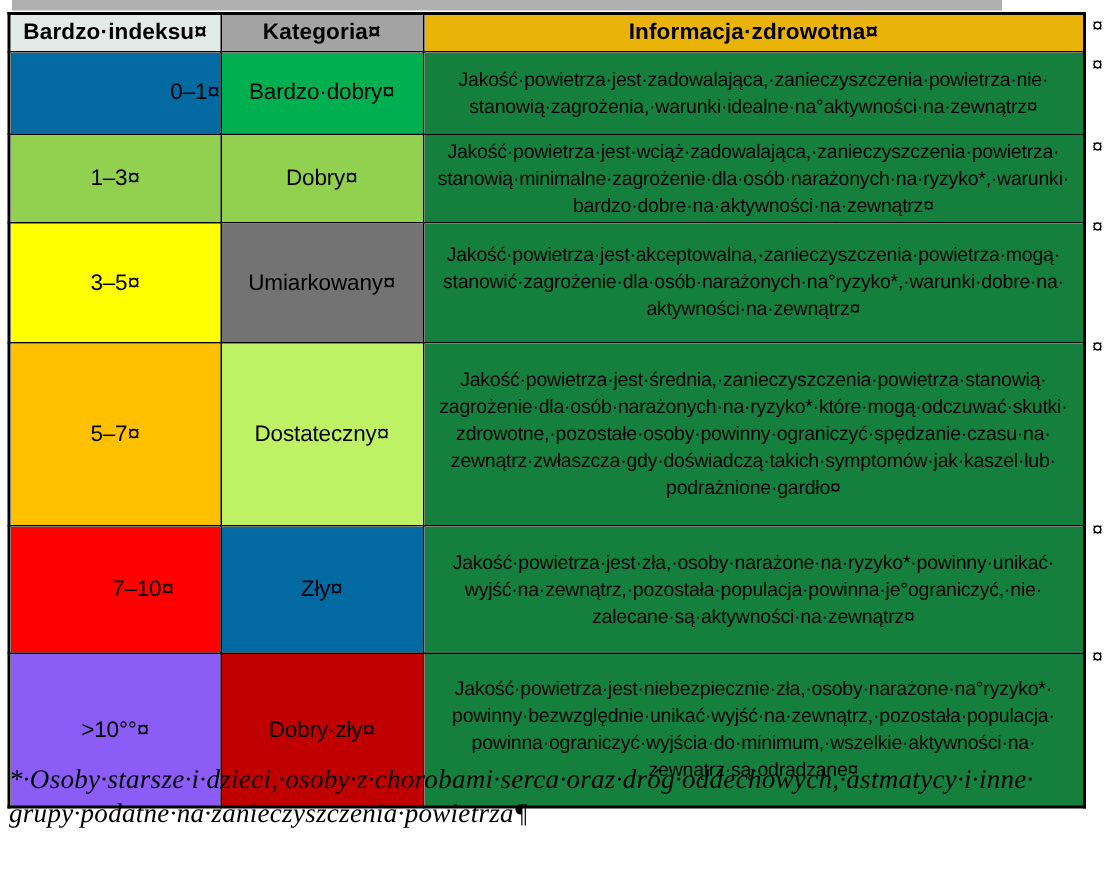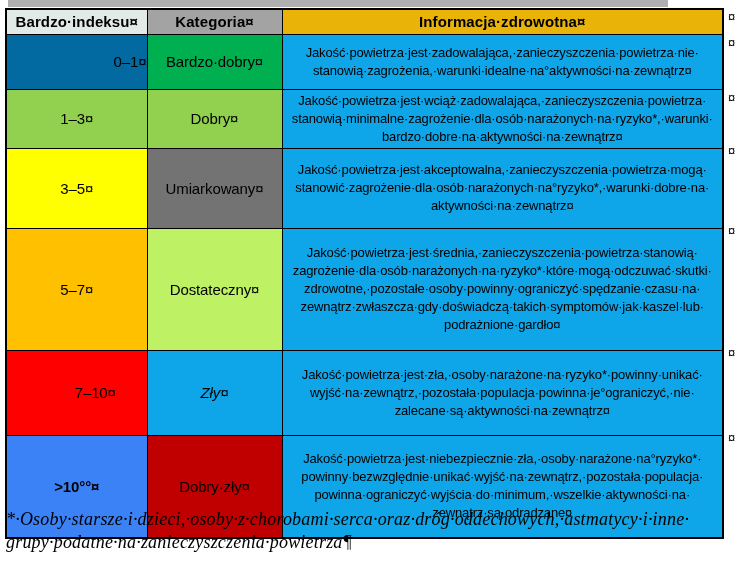--- a/index.html
+++ b/index.html
@@ -29,21 +29,21 @@
   th, td {
     border: 1.5px solid #000;
     vertical-align: middle;
     text-align: center;
     padding: 0;
     overflow: hidden;
   }
   tr.hrow { height: 25px; }
   th { font-size: 15px; font-weight: bold; letter-spacing: 0.1px; }
   td.scale, td.cat { font-size: 15px; letter-spacing: -0.1px; }
-  td.info { background: #0ea5e9; padding: 2px 8px; }
+  td.info { background: #15803d; padding: 2px 8px; }
   .infotext {
     font-size: 13px;
     line-height: 18px;
     letter-spacing: -0.15px;
     text-align: center;
   }
   tr.r0 { height: 55px; }
   tr.r1 { height: 53px; }
   tr.r2 { height: 80px; }
   tr.r3 { height: 122px; }
@@ -115,27 +115,27 @@
     </tr>
     <tr class="r3">
       <td class="scale" style="background: rgb(255, 192, 0);">5–7¤</td>
       <td class="cat" style="background: #bef264;">Dostateczny¤</td>
       <td class="info">
           <div class="infotext">Jakość·​powietrza·​jest·​średnia,·​zanieczyszczenia·​powietrza·​stanowią·​zagrożenie·​dla·​osób·​narażonych·​na·​ryzyko*·​które·​mogą·​odczuwać·​skutki·​zdrowotne,·​pozostałe·​osoby·​powinny·​ograniczyć·​spędzanie·​czasu·​na·​zewnątrz·​zwłaszcza·​gdy·​doświadczą·​takich·​symptomów·​jak·​kaszel·​lub·​podrażnione·​gardło¤</div>
         </td>
     </tr>
     <tr class="r4">
       <td class="scale" style="background: rgb(255, 0, 0); padding-left: 37px;">7–10¤</td>
-      <td class="cat" style="background: #0ea5e9; font-style: italic;">Zły¤</td>
+      <td class="cat" style="background: #0369a1;">Zły¤</td>
       <td class="info">
           <div class="infotext">Jakość·​powietrza·​jest·​zła,·​osoby·​narażone·​na·​ryzyko*·​powinny·​unikać·​wyjść·​na·​zewnątrz,·​pozostała·​populacja·​powinna·​je°ograniczyć,·​nie·​zalecane·​są·​aktywności·​na·​zewnątrz¤</div>
         </td>
     </tr>
     <tr class="r5">
-      <td class="scale" style="background: #3b82f6; font-weight: bold;">&gt;10°°¤</td>
+      <td class="scale" style="background: #8b5cf6;">&gt;10°°¤</td>
       <td class="cat" style="background: rgb(192, 0, 0);">Dobry·​zły¤</td>
       <td class="info">
           <div class="infotext">Jakość·​powietrza·​jest·​niebezpiecznie·​zła,·​osoby·​narażone·​na°ryzyko*·​powinny·​bezwzględnie·​unikać·​wyjść·​na·​zewnątrz,·​pozostała·​populacja·​powinna·​ograniczyć·​wyjścia·​do·​minimum,·​wszelkie·​aktywności·​na·​zewnątrz·​są·​odradzane¤</div>
         </td>
     </tr>
   </tbody>
 </table>
 
 <div class="footnote">*·​Osoby·​starsze·​i·​dzieci,·​osoby·​z·​chorobami·​serca·​oraz·​dróg·​oddechowych,·​astmatycy·​i·​inne·​grupy·​podatne·​na·​zanieczyszczenia·​powietrza¶</div>
 

